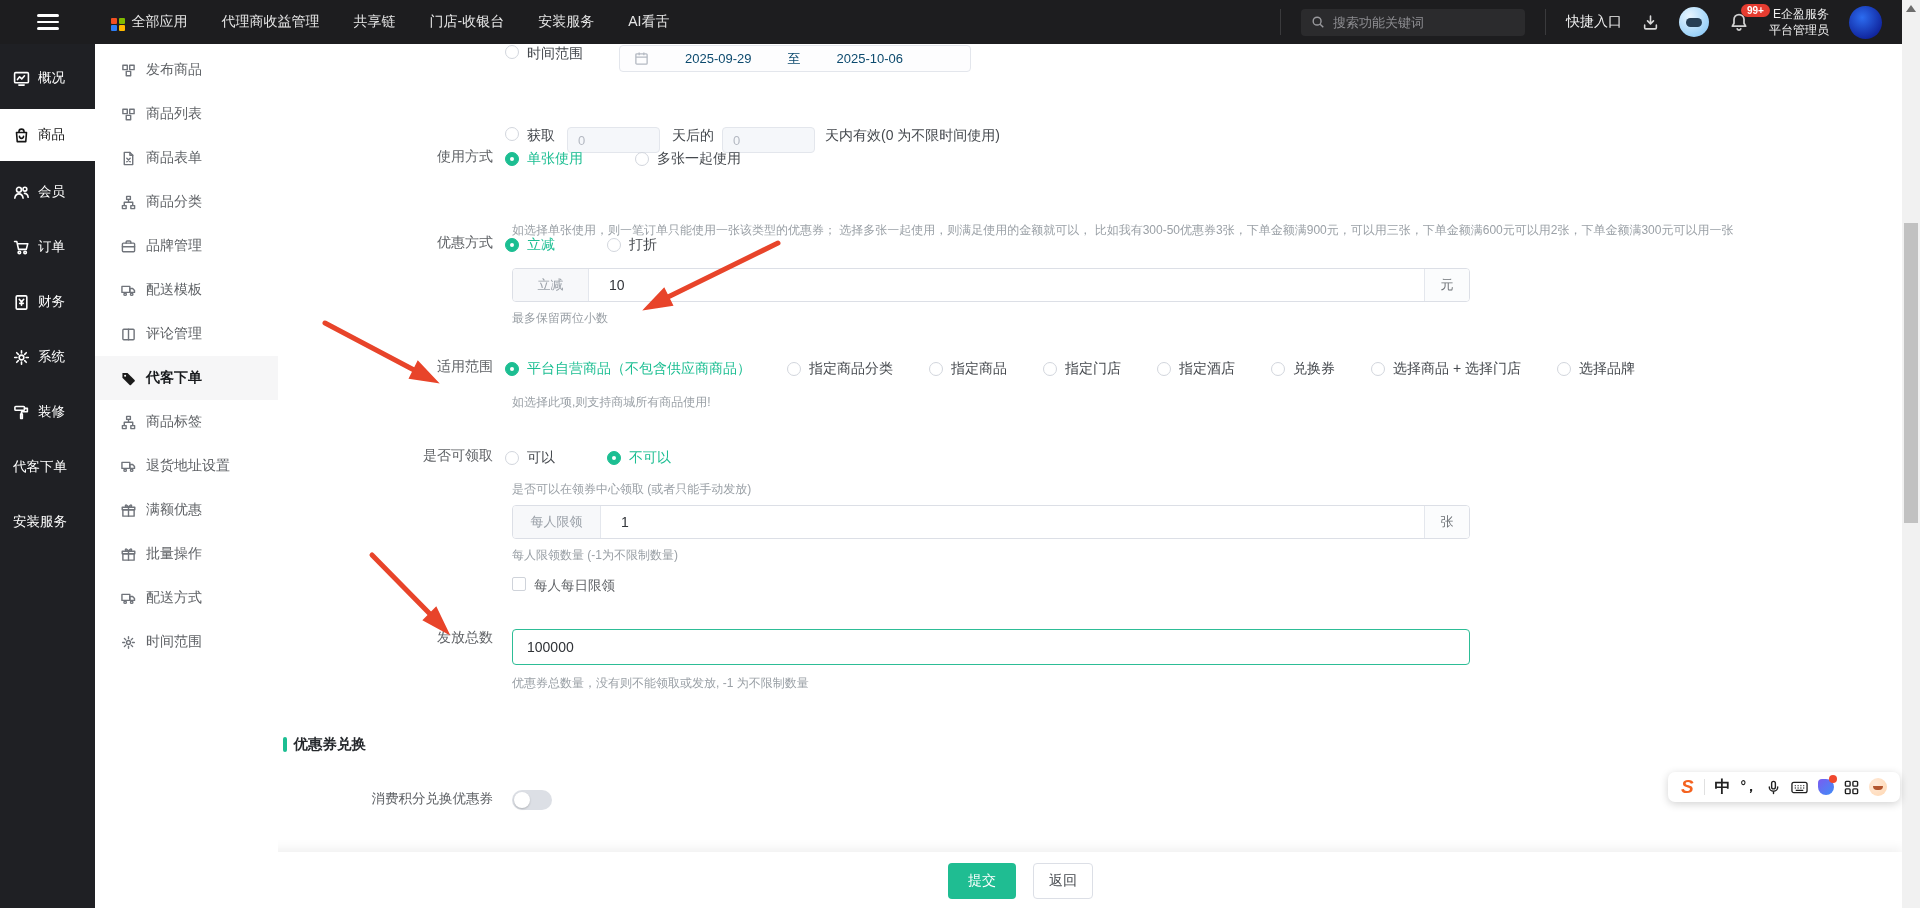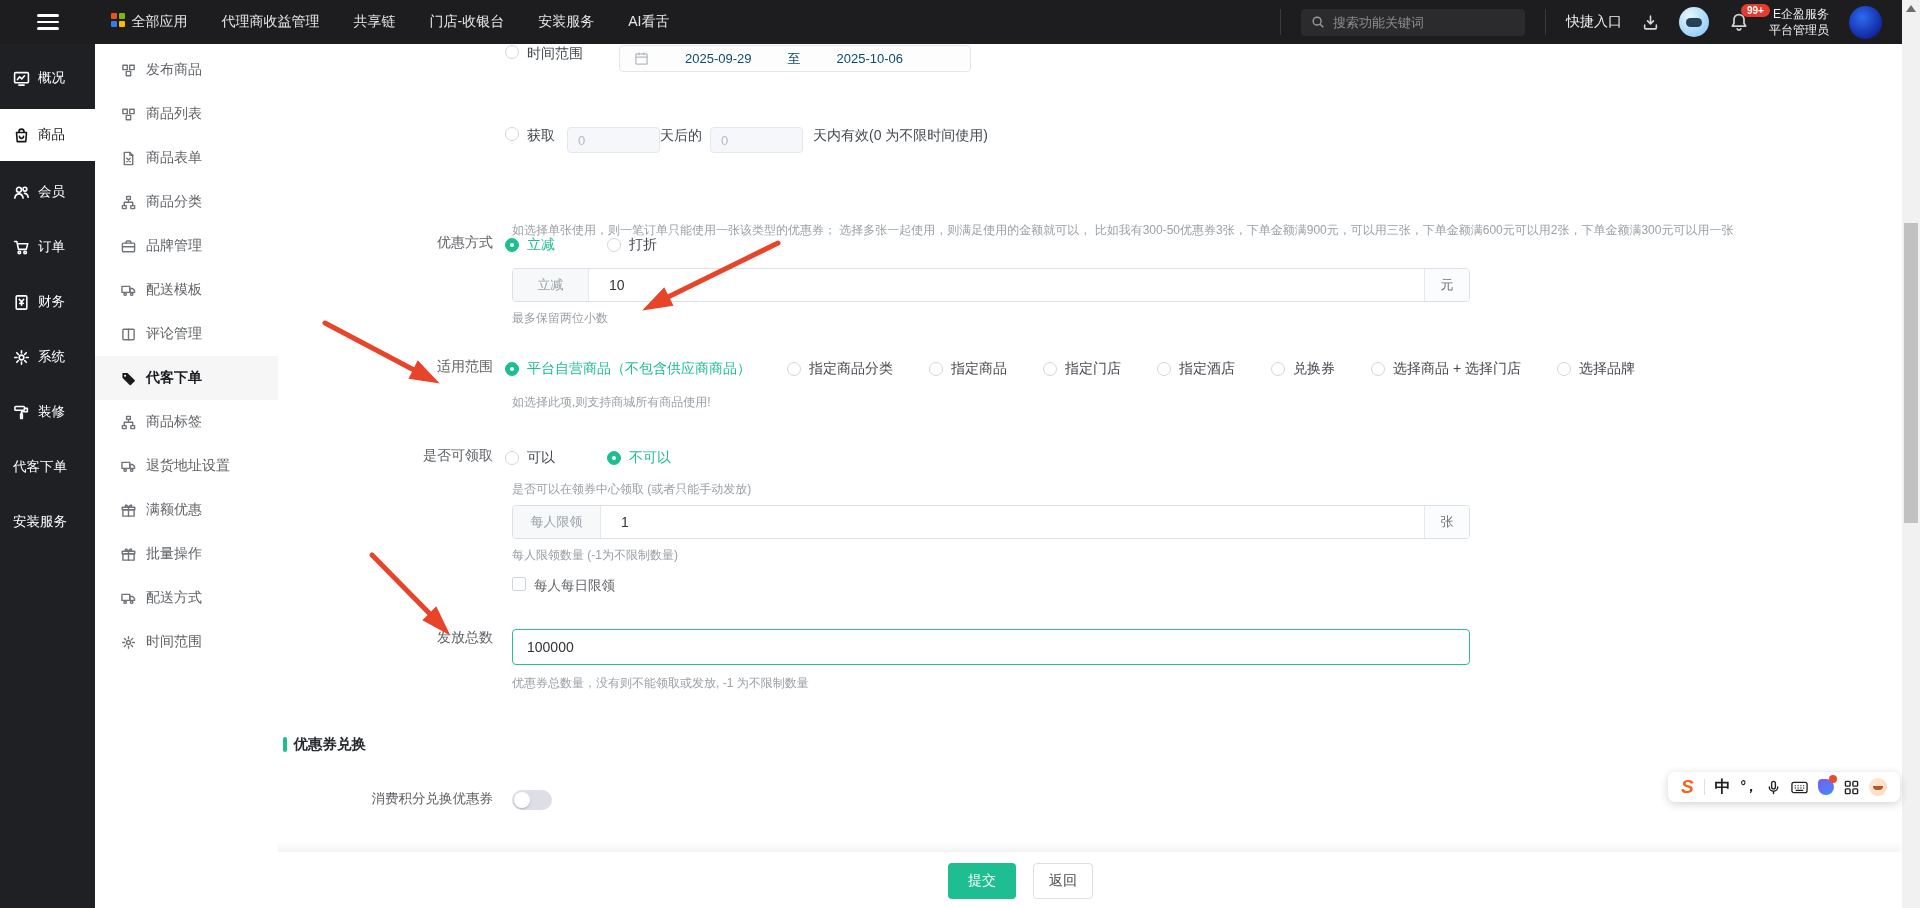--- a/index.html
+++ b/index.html
@@ -4,21 +4,21 @@
 <style>
   * { margin:0; padding:0; box-sizing:border-box; }
   html,body { width:1920px; height:908px; overflow:hidden; }
   body { font-family:"Liberation Sans","DejaVu Sans",sans-serif; background:#e9ebee; position:relative; font-size:14px; }
 
   
   .navbar { position:absolute; left:0; top:0; width:1902px; height:44px; background:#1d1d1f; display:flex; align-items:center; z-index:5; }
   .burger { width:95px; height:44px; display:flex; flex-direction:column; justify-content:center; align-items:center; gap:4px; cursor:pointer; }
   .burger span { display:block; width:22px; height:2.5px; background:#fff; border-radius:2px; }
   .nav-menu { display:flex; align-items:center; gap:34px; margin-left:16px; }
-  .nav-item { color:#e6e6e6; font-size:14px; display:flex; align-items:flex-start; gap:7px; cursor:pointer; white-space:nowrap; }
+  .nav-item { color:#e6e6e6; font-size:14px; display:flex; align-items:flex-end; gap:7px; cursor:pointer; white-space:nowrap; }
   .grid-ic { display:grid; grid-template-columns:6px 6px; grid-template-rows:6px 6px; gap:1.5px; }
   .grid-ic i { border-radius:1px; }
   .grid-ic i:nth-child(1){background:#f04f23;} .grid-ic i:nth-child(2){background:#7fba00;}
   .grid-ic i:nth-child(3){background:#2d7df6;} .grid-ic i:nth-child(4){background:#ffb900;}
   .nav-right { margin-left:auto; display:flex; align-items:center; gap:20px; padding-right:20px; }
   .nav-divider { width:1px; height:26px; background:#3a3a3c; }
   .nav-search { width:224px; height:27px; background:#2b2b2d; border-radius:4px; display:flex; align-items:center; gap:8px; padding:0 10px; }
   .nav-search input { background:transparent; border:none; outline:none; color:#cfcfcf; font-size:13px; width:170px; font-family:inherit; }
   .nav-search input::placeholder { color:#8e8e92; }
   .quick-entry { color:#f0f0f0; font-size:14px; cursor:pointer; white-space:nowrap; }
@@ -398,25 +398,38 @@
       <span>2025-09-29</span>
       <span>至</span>
       <span>2025-10-06</span>
     </div>
   </div>
 
   <div class="row" style="top:83px; left:248px; height:26px;">
     <span class="rd"></span>
     <span class="otext" style="margin-left:8px;">获取</span>
     <div class="dimbox" style="width:93px; margin-left:12px;">0</div>
-    <span class="otext" style="margin-left:0;">天后的</span>
+    <span class="otext" style="margin-left:12px;">天后的</span>
     <div class="dimbox" style="width:93px; margin-left:8px;">0</div>
     <span class="otext" style="margin-left:10px;">天内有效(0 为不限时间使用)</span>
   </div>
 
+  <div class="row" style="top:104px; left:0; height:22px;">
+    <span class="rlabel">使用方式</span>
+    <div class="opts" style="gap:52px;" id="usage-options">
+        <label class="opt sel">
+          <span class="rd on"></span>
+          <span class="otext">单张使用</span>
+        </label>
+        <label class="opt">
+          <span class="rd"></span>
+          <span class="otext">多张一起使用</span>
+        </label>
+      </div>
+  </div>
   <div class="note" style="top:178px;">如选择单张使用，则一笔订单只能使用一张该类型的优惠券； 选择多张一起使用，则满足使用的金额就可以， 比如我有300-50优惠券3张，下单金额满900元，可以用三张，下单金额满600元可以用2张，下单金额满300元可以用一张</div>
 
   <div class="row" style="top:190px; left:0; height:22px;">
     <span class="rlabel">优惠方式</span>
     <div class="opts" style="gap:52px;" id="discount-options">
         <label class="opt sel">
           <span class="rd on"></span>
           <span class="otext">立减</span>
         </label>
         <label class="opt">

